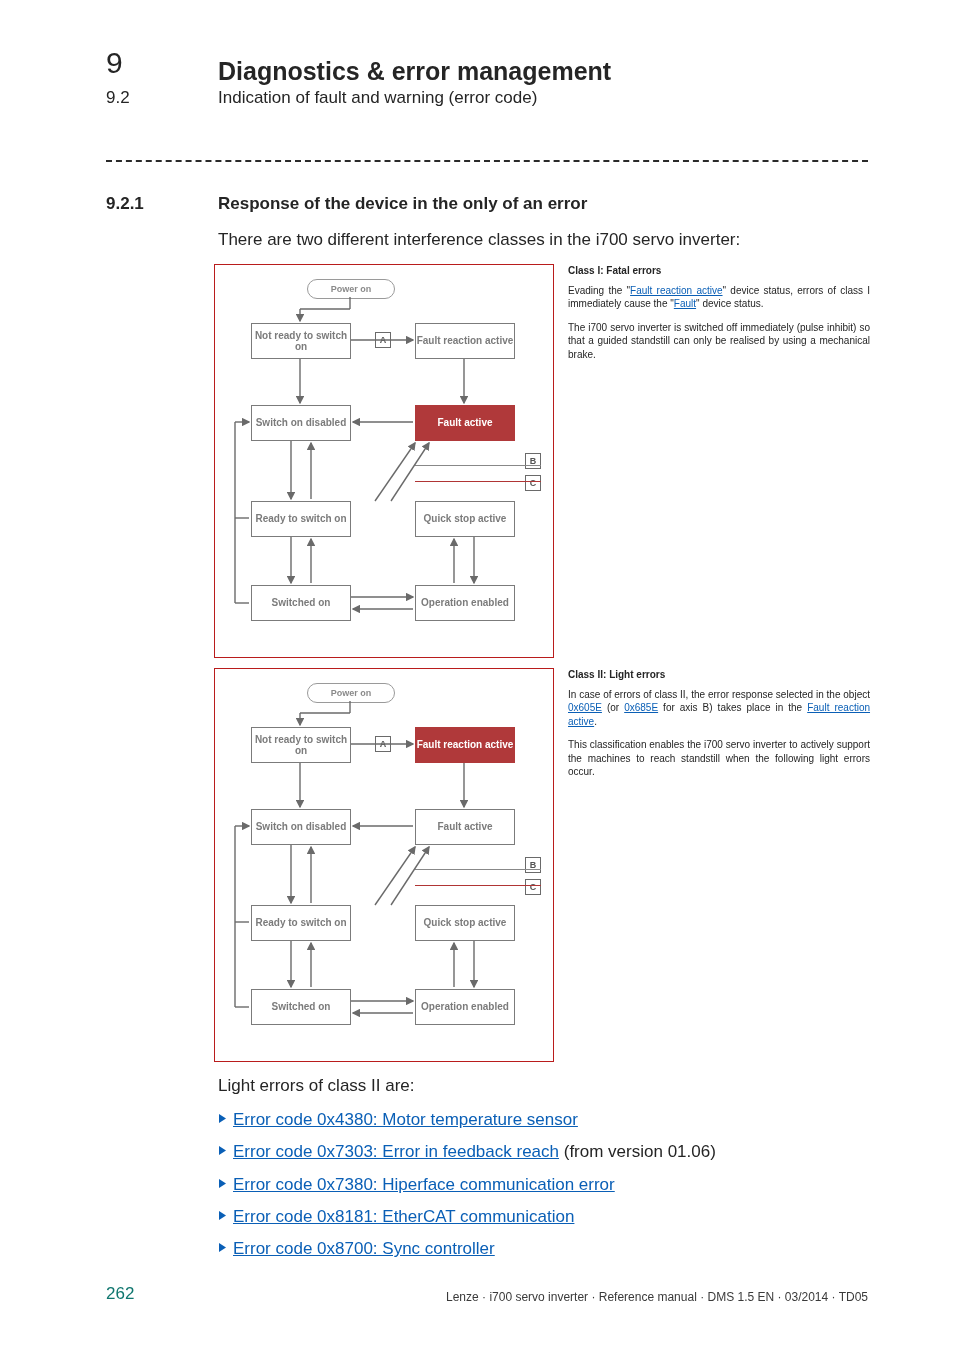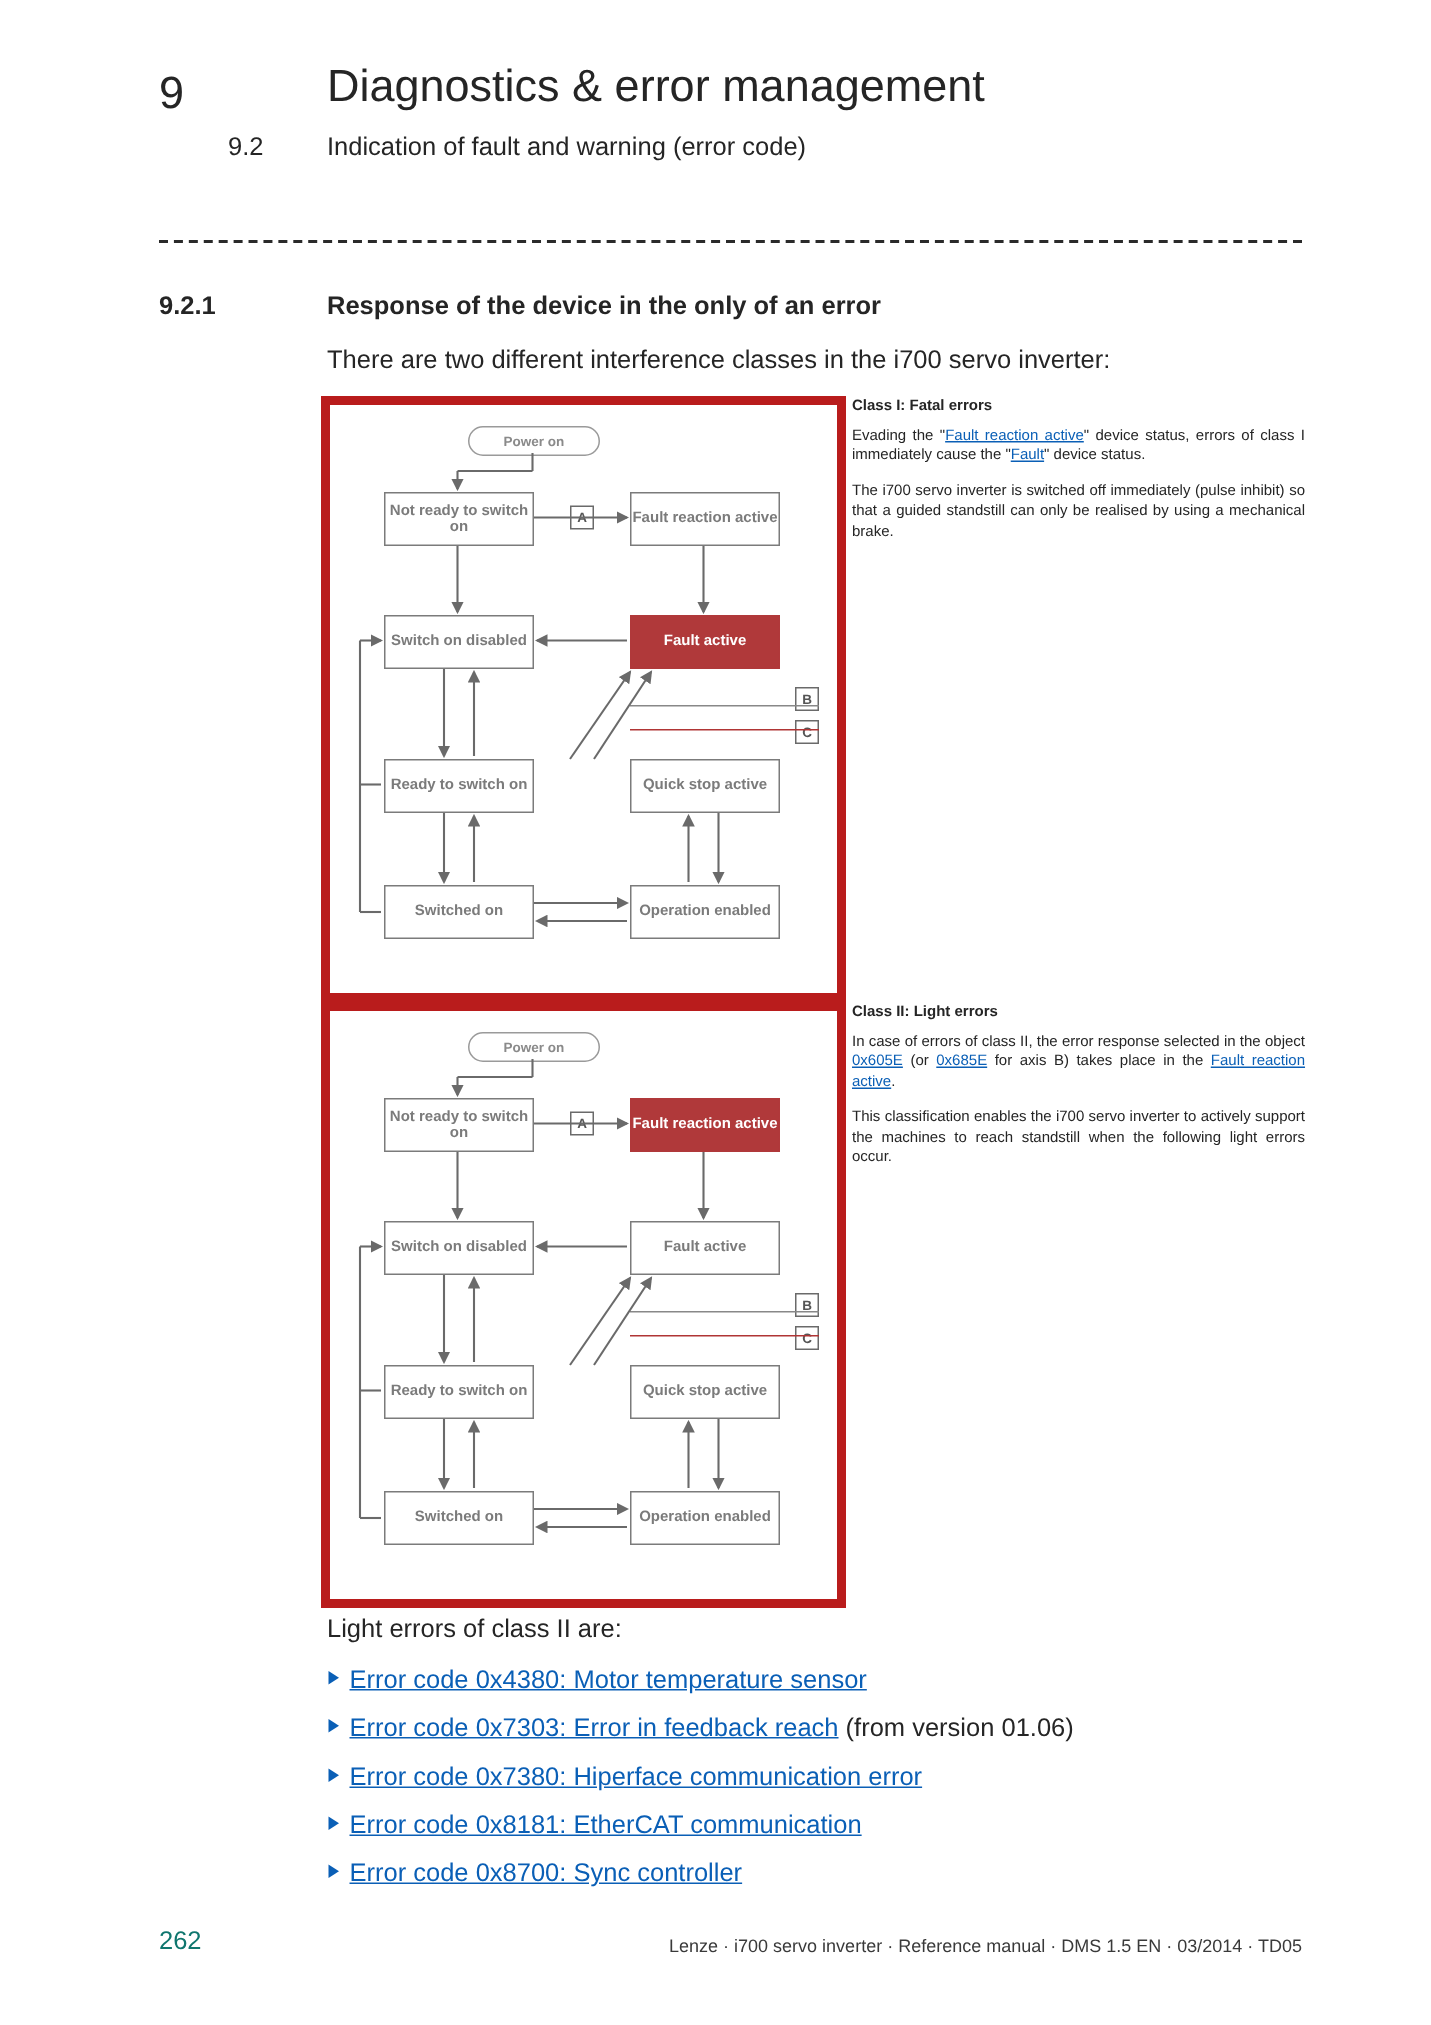--- a/index.html
+++ b/index.html
@@ -20,33 +20,32 @@
     padding: 48px 86px 0 106px;
   }
   .chapnum {
     font-size: 30px;
     font-weight: 400;
     position: absolute;
     left: 106px;
     top: 46px;
   }
   .chaptitle {
-    font-size: 30px;
+    font-size: 25px;
+    font-weight: 700;
+    position: absolute;
+    left: 218px;
+    top: 57px;
+  }
+  .subnum {
+    font-size: 17px;
     font-weight: 400;
     position: absolute;
-    left: 218px;
-    top: 41px;
-  }
-  .subnum {
-    font-size: 17px;
-    font-weight: 400;
-    position: absolute;
     left: 106px;
     top: 88px;
-    margin-left: 46px;
   }
   .subtitle {
     font-size: 17px;
     font-weight: 400;
     position: absolute;
     left: 218px;
     top: 88px;
   }
   .dashedline {
     position: absolute;
@@ -77,21 +76,21 @@
     position: absolute;
     left: 218px;
     top: 230px;
     font-size: 17px;
   }
   .figblock {
     position: absolute;
     left: 214px;
     width: 338px;
     height: 392px;
-    border: 6px solid #b91c1c;
+    border: 1px solid #b91c1c;
     background: #fff;
   }
   .figblock.fig1 { top: 264px; }
   .figblock.fig2 { top: 668px; }
   .txtblock {
     position: absolute;
     left: 568px;
     width: 302px;
     font-size: 10px;
     line-height: 1.35;

